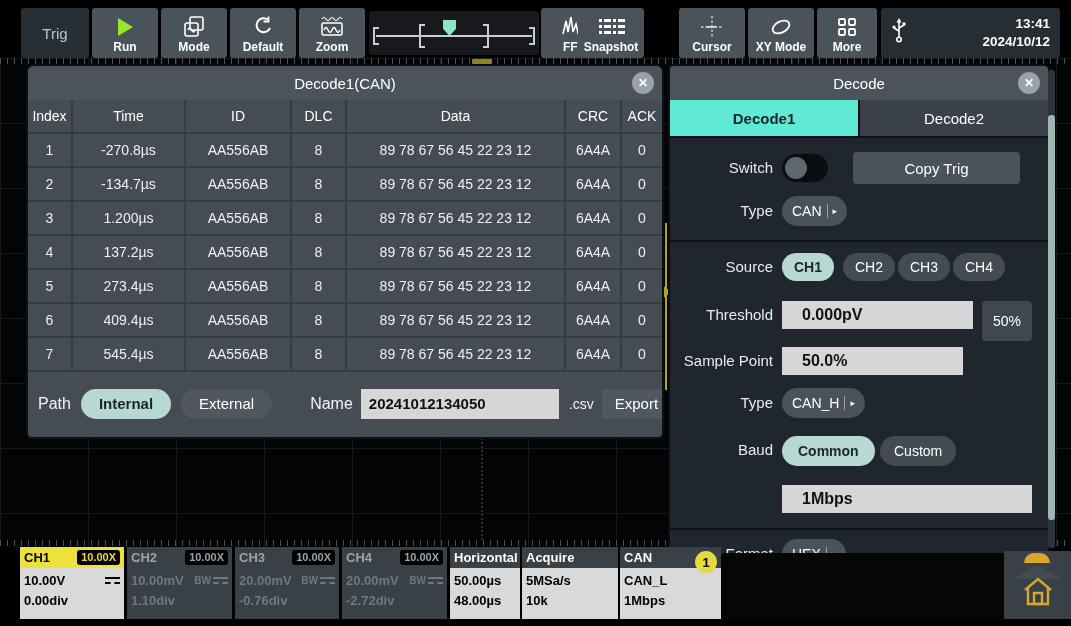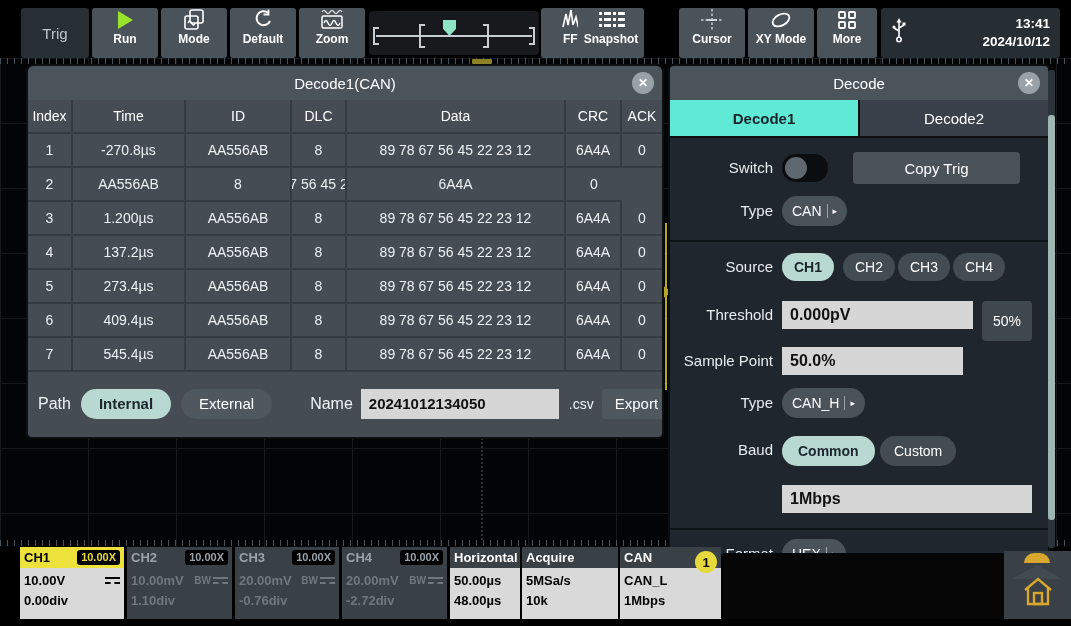--- a/index.html
+++ b/index.html
@@ -2,21 +2,21 @@
 <html><head>
 <meta charset="utf-8">
 <style>
   *{box-sizing:border-box;margin:0;padding:0}
   html,body{width:1071px;height:626px}
   body{position:relative;background:#000;font-family:"Liberation Sans",sans-serif;overflow:hidden;color:#fff}
 
   
   .tbtn{position:absolute;top:8px;height:50px;width:66px;background:#4a525a;border-radius:3px;
         display:flex;flex-direction:column;align-items:center;justify-content:flex-end;
-        padding-bottom:12px;color:#fff;font-size:12px;font-weight:bold;cursor:pointer}
+        padding-bottom:4px;color:#fff;font-size:12px;font-weight:bold;cursor:pointer}
   .tbtn .ticon{height:26px;display:flex;align-items:center;justify-content:center}
   .trig-btn{position:absolute;top:8px;left:21px;width:68px;height:50px;background:#272e34;border-radius:3px;
         display:flex;align-items:center;justify-content:center;color:#bcc7cc;font-size:15px}
   .clock{position:absolute;top:8px;left:881px;width:179px;height:50px;background:#262d33;border-radius:3px;
         display:flex;align-items:center;justify-content:space-between;padding:0 10px}
   .clock .dt{text-align:right;font-size:13.5px;font-weight:bold;line-height:1.35;color:#fff}
   .play-tri{width:0;height:0;border-left:15px solid #9ae42c;border-top:9px solid transparent;border-bottom:9px solid transparent}
 
   
   .timeline{position:absolute;top:11px;left:369px;width:170px;height:44px;background:#17191c;border-radius:4px}
@@ -74,21 +74,21 @@
   .dp-label{position:absolute;left:3px;width:100px;text-align:right;font-size:15px;color:#e8ecee;line-height:30px}
   .gpill{position:absolute;height:30px;border-radius:15px;background:#4a525a;color:#fff;font-size:14px;
      display:inline-flex;align-items:center;padding:0 10px;cursor:pointer;white-space:nowrap}
   .gpill .sep{width:1px;height:14px;background:#9aa2a9;margin:0 5px}
   .gpill .caret{font-size:9px;line-height:1}
   .srcpill{position:absolute;height:28px;border-radius:14px;font-size:14px;display:inline-flex;
      align-items:center;justify-content:center;padding:0 12px;cursor:pointer}
   .srcpill.sel{background:#b7d9d2;color:#1c262c;font-weight:600}
   .srcpill.unsel{background:#434b53;color:#fff}
   .dinput{position:absolute;height:28px;background:#d6d6d6;color:#111;font-weight:bold;font-size:16px;
-     line-height:28px;padding:0 8px;white-space:nowrap;overflow:hidden}
+     line-height:28px;padding:0 20px;white-space:nowrap;overflow:hidden}
   .dbtn{position:absolute;height:40px;background:#3f474f;border-radius:4px;color:#fff;font-size:14px;
      display:flex;align-items:center;justify-content:center;cursor:pointer}
   .toggle{position:absolute;width:46px;height:28px;border-radius:14px;background:#0b0d10;cursor:pointer}
   .knob{position:absolute;left:3px;top:3px;width:22px;height:22px;border-radius:50%;background:#5f676f}
   .copytrig{position:absolute;height:32px;background:#4a525a;border-radius:4px;color:#fff;font-size:15px;
      display:flex;align-items:center;justify-content:center;cursor:pointer}
   .divider{position:absolute;left:0;width:100%;height:2px;background:#0f1418}
   .panel-scroll{position:absolute;left:1048px;top:70px;width:7px;height:478px;background:#2c343b;border-radius:3px}
   .panel-scroll .thumb{position:absolute;left:0;top:45px;width:7px;height:405px;background:#9fb5b2;border-radius:3px;cursor:pointer}
 
@@ -280,20 +280,21 @@
     <div class="tcell">1</div>
     <div class="tcell">-270.8µs</div>
     <div class="tcell">AA556AB</div>
     <div class="tcell">8</div>
     <div class="tcell">89 78 67 56 45 22 23 12</div>
     <div class="tcell">6A4A</div>
     <div class="tcell">0</div>
   </div>
   <div class="trow">
     <div class="tcell">2</div>
+    <div class="tcell">-134.7µs</div>
     <div class="tcell">AA556AB</div>
     <div class="tcell">8</div>
     <div class="tcell">89 78 67 56 45 22 23 12</div>
     <div class="tcell">6A4A</div>
     <div class="tcell">0</div>
   </div>
   <div class="trow">
     <div class="tcell">3</div>
     <div class="tcell">1.200µs</div>
     <div class="tcell">AA556AB</div>

